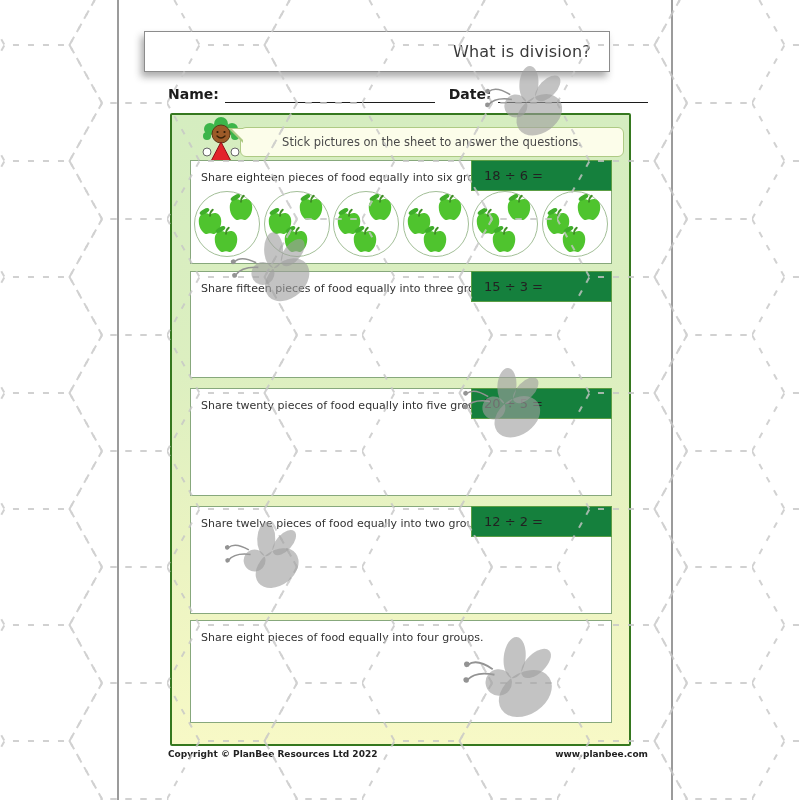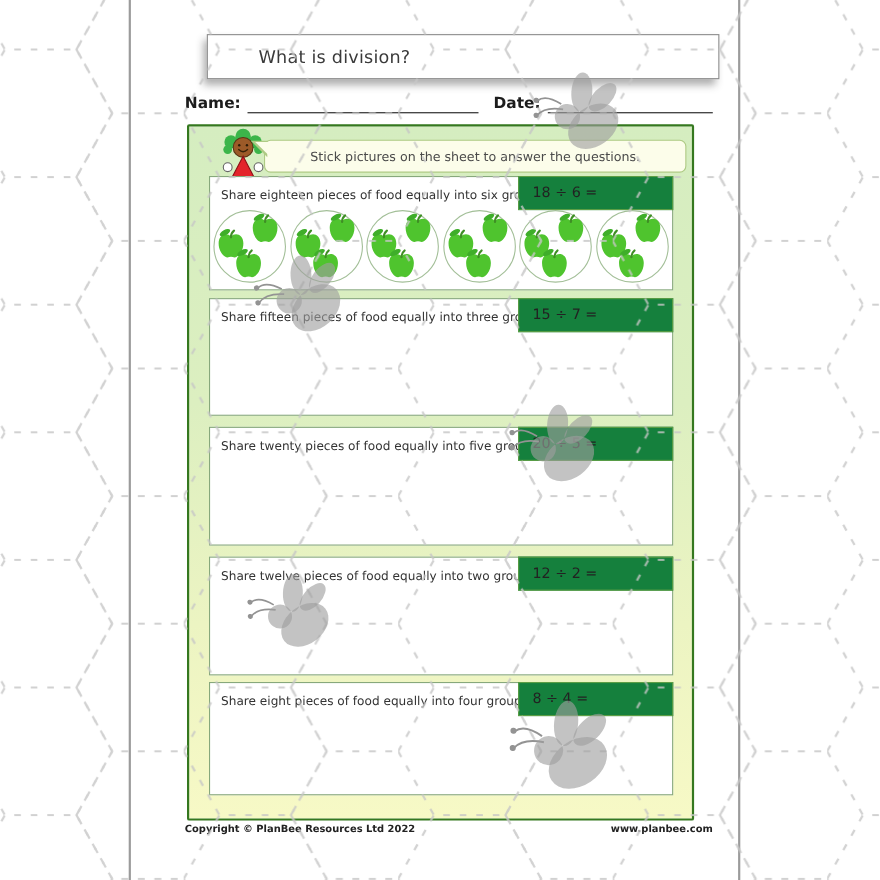--- a/index.html
+++ b/index.html
@@ -10,23 +10,23 @@
   }
   .page-edge{position:absolute;top:0;bottom:0;width:2px;background:#9b9b9b;}
   .page-edge.left{left:117px;}
   .page-edge.right{left:671px;}
 
   
   .title-bar{
     position:absolute;left:144px;top:31px;width:466px;height:41px;
     background:#ffffff;border:1px solid #8c8c8c;
     box-shadow:-3px 5px 7px rgba(40,40,40,0.38);
-    display:flex;align-items:center;justify-content:flex-start;
+    display:flex;align-items:center;justify-content:flex-end;
     padding:0 18px 0 46px;box-sizing:border-box;
-    font-size:16px;color:#3a3a3a;letter-spacing:0.2px;margin-left:44px;
+    font-size:16px;color:#3a3a3a;letter-spacing:0.2px;
   }
   .name-row{
     position:absolute;left:168px;top:86px;width:480px;height:20px;
     display:flex;font-weight:bold;font-size:14px;color:#1c1c1c;
   }
   .write-line{border-bottom:1.6px solid #1c1c1c;height:16px;display:inline-block;}
   .nline{width:212px;margin-left:6px;margin-right:14px;}
   .dline{width:152px;margin-left:6px;}
 
   
@@ -279,43 +279,40 @@
               <ellipse cx="7.6" cy="3.6" rx="4.2" ry="1.9" transform="rotate(-28 7.6 3.6)" fill="#3fae2a"></ellipse>
             </svg>
           </span>
         </div>
       </div>
   </div>
 
   <div class="section s2">
     <div class="question">Share fifteen pieces of food equally into three groups.</div>
     <div class="answer-box">
-      <span>15 ÷ 7 =</span>
+      <span>15 ÷ 3 =</span>
     </div>
   </div>
 
   <div class="section s3">
     <div class="question">Share twenty pieces of food equally into five groups.</div>
     <div class="answer-box">
       <span>20 ÷ 5 =</span>
     </div>
   </div>
 
   <div class="section s4">
     <div class="question">Share twelve pieces of food equally into two groups.</div>
     <div class="answer-box">
       <span>12 ÷ 2 =</span>
     </div>
   </div>
 
   <div class="section s5">
     <div class="question">Share eight pieces of food equally into four groups.</div>
-    <div class="answer-box">
-      <span>8 ÷ 4 =</span>
-    </div>
   </div>
 
 </div>
 
 <div class="footer">
   <span>Copyright © PlanBee Resources Ltd 2022</span>
   <span>www.planbee.com</span>
 </div>
 
 <svg class="overlay" viewBox="0 0 800 800" xmlns="http://www.w3.org/2000/svg">

